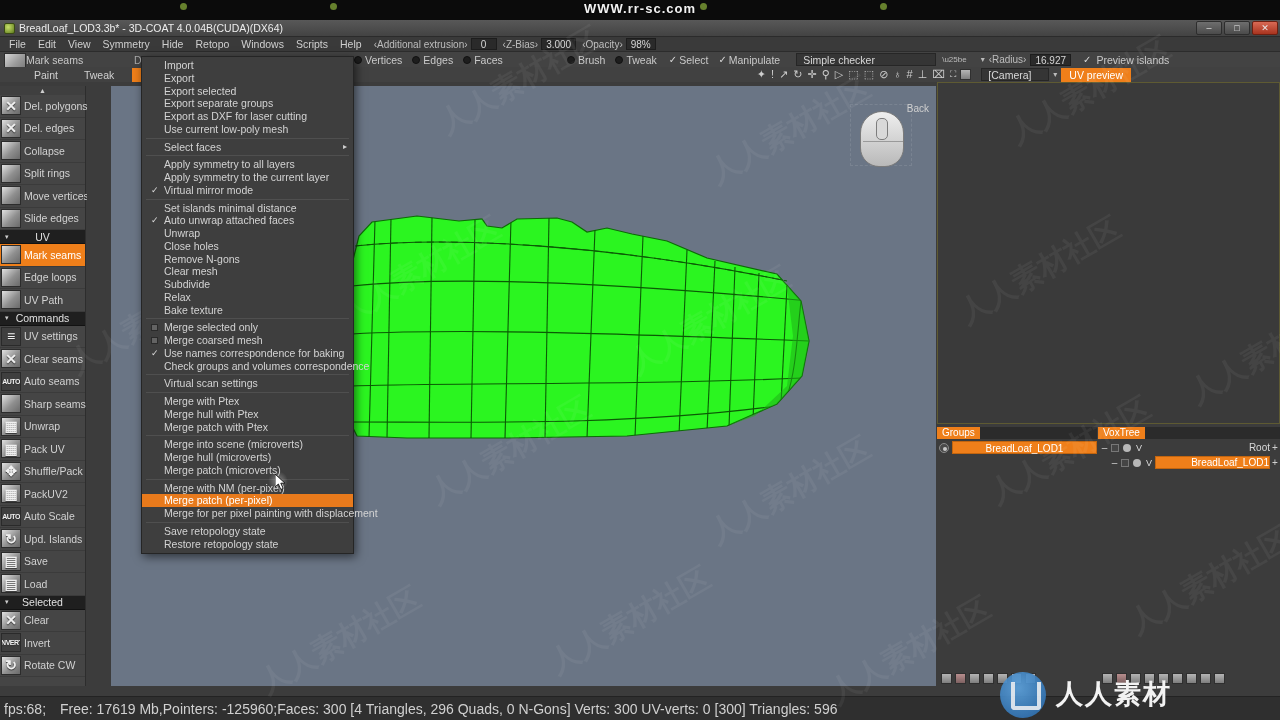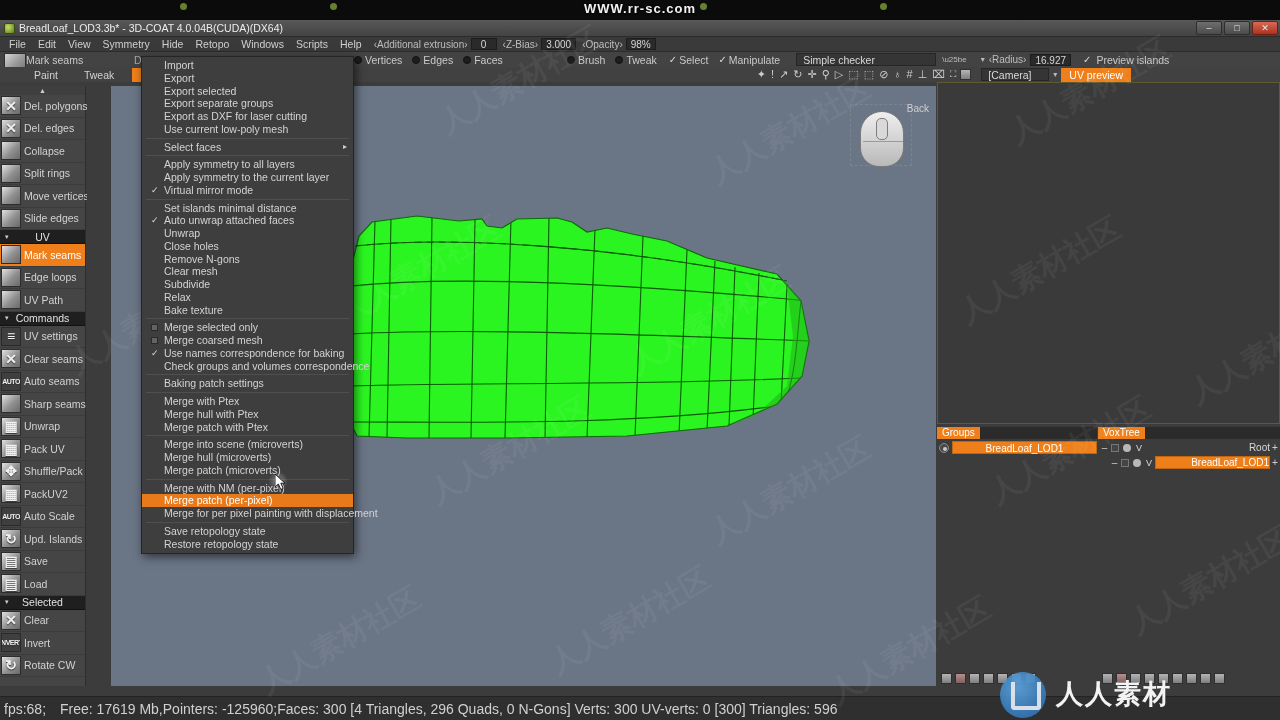--- a/index.html
+++ b/index.html
@@ -667,21 +667,21 @@
       <div class="dd-item"><span>Clear mesh</span></div>
       <div class="dd-item"><span>Subdivide</span></div>
       <div class="dd-item"><span>Relax</span></div>
       <div class="dd-item"><span>Bake texture</span></div>
       <div class="dd-sep"></div>
       <div class="dd-item"><span class="dd-box"></span><span>Merge selected only</span></div>
       <div class="dd-item"><span class="dd-box"></span><span>Merge coarsed mesh</span></div>
       <div class="dd-item"><span class="dd-check">✓</span><span>Use names correspondence for baking</span></div>
       <div class="dd-item"><span>Check groups and volumes correspondence</span></div>
       <div class="dd-sep"></div>
-      <div class="dd-item"><span>Baking patch settings</span></div>
+      <div class="dd-item"><span>Virtual scan settings</span></div>
       <div class="dd-sep"></div>
       <div class="dd-item"><span>Merge with Ptex</span></div>
       <div class="dd-item"><span>Merge hull with Ptex</span></div>
       <div class="dd-item"><span>Merge patch with Ptex</span></div>
       <div class="dd-sep"></div>
       <div class="dd-item"><span>Merge into scene (microverts)</span></div>
       <div class="dd-item"><span>Merge hull (microverts)</span></div>
       <div class="dd-item"><span>Merge patch (microverts)</span></div>
       <div class="dd-sep"></div>
       <div class="dd-item"><span>Merge with NM (per-pixel)</span></div>

